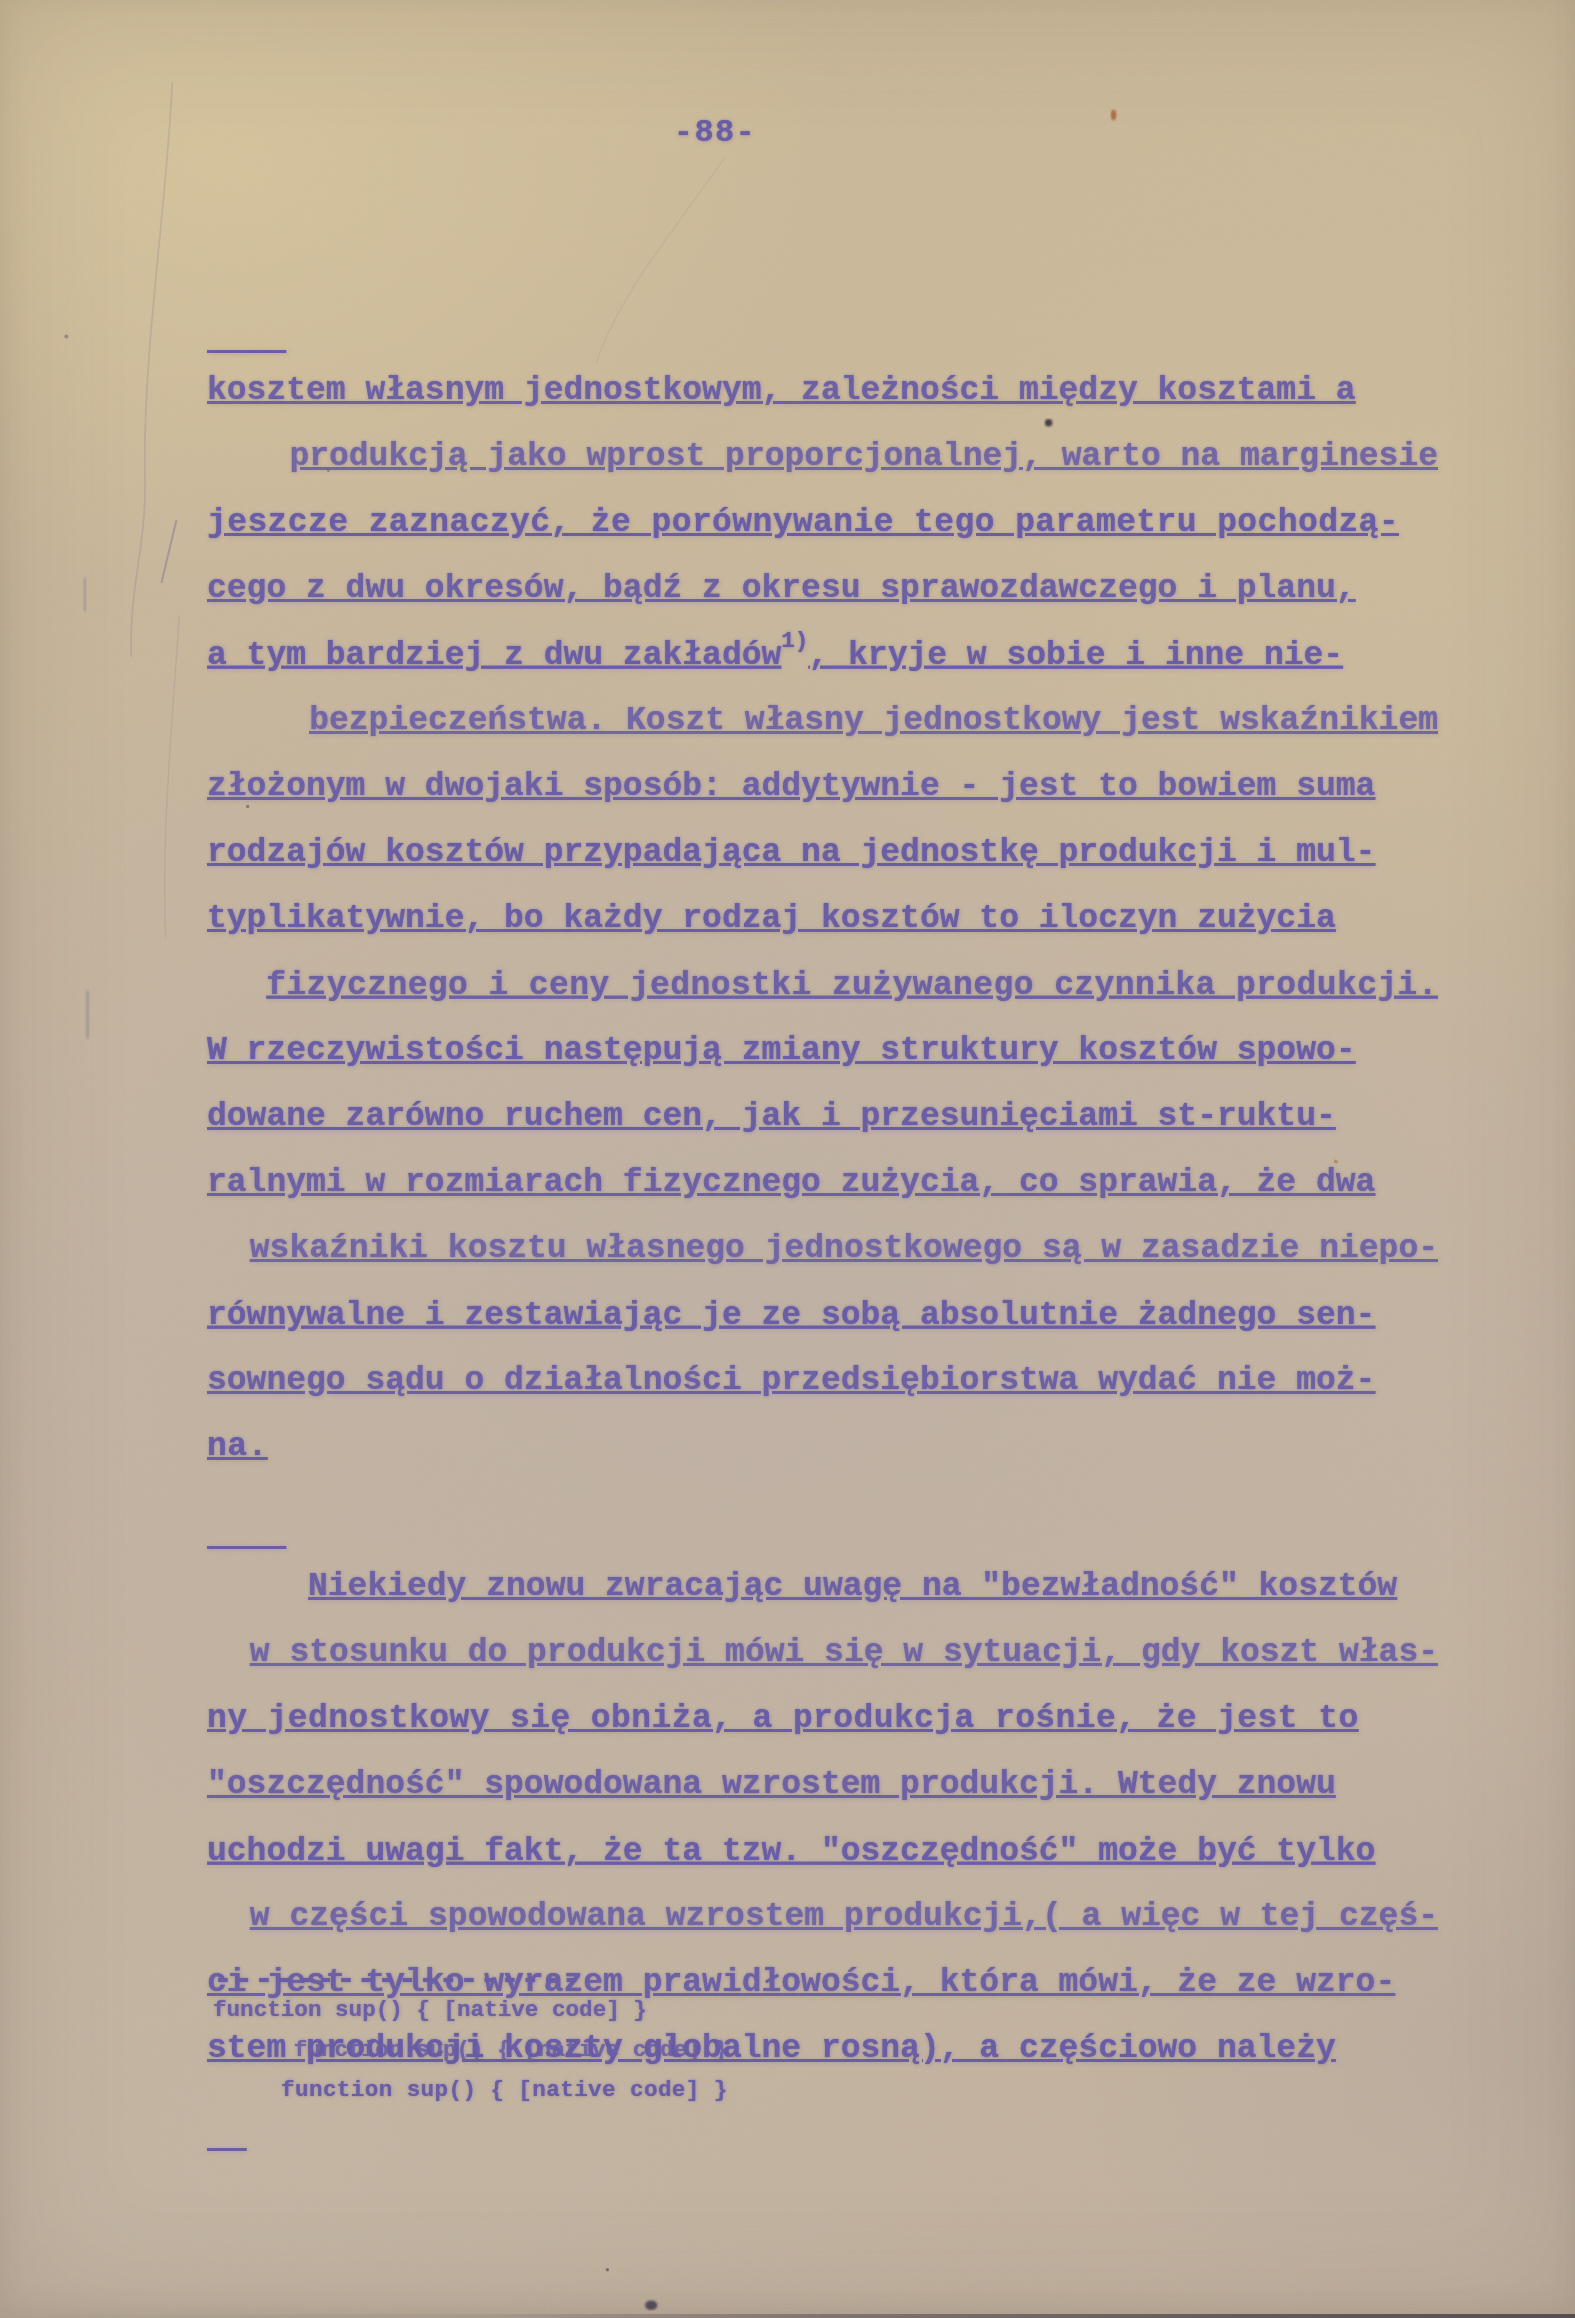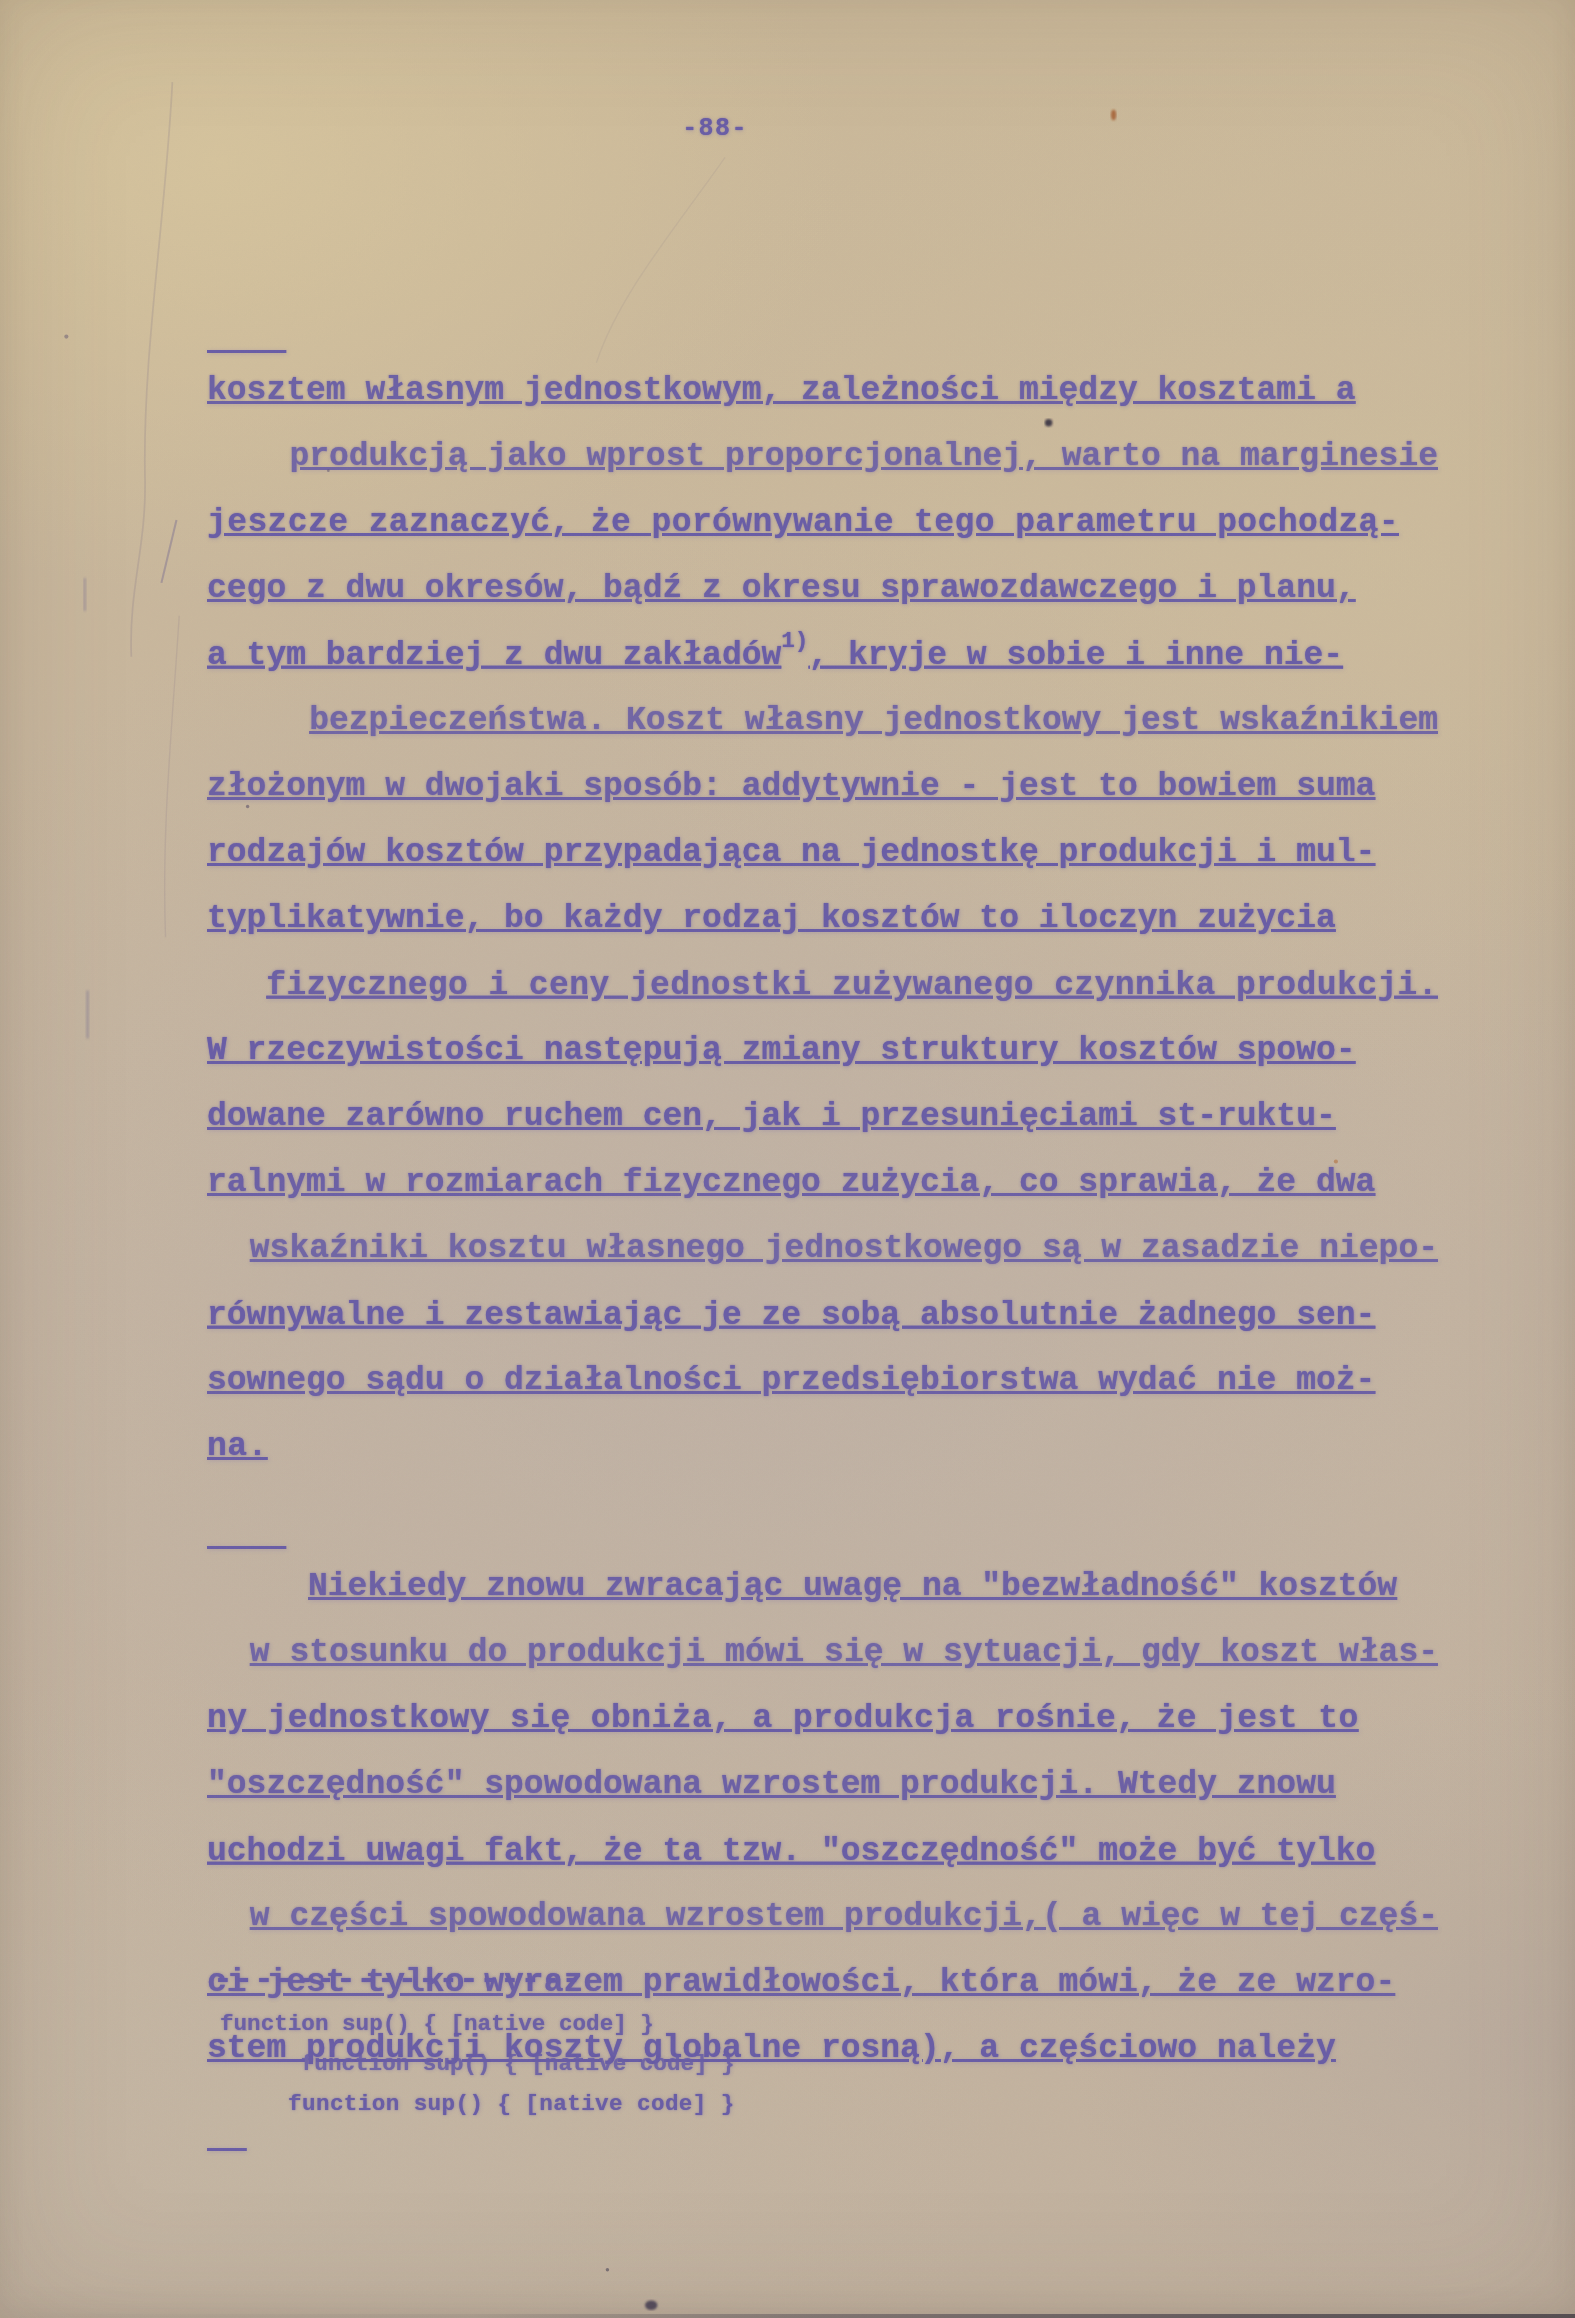--- a/index.html
+++ b/index.html
@@ -25,21 +25,21 @@
     color:var(--ink);
   }
   
   .ink{
     text-shadow:0 0 1.4px rgba(104,92,168,.85), 0.7px 0.7px 4.1px rgba(104,92,168,.28);
     filter:blur(0.3px);
     white-space:pre;
   }
   .page-number{
     position:absolute;left:667px;top:114px;width:96px;
-    text-align:center;font-size:25px;letter-spacing:1.4px;
+    text-align:center;font-size:32px;letter-spacing:1.4px;
   }
   .body-text{
     position:absolute;left:207px;top:284px;width:1231px;
     font-size:33px;
     text-decoration:underline;
   }
   .line{height:66px;line-height:66px;}
   .line.indent{padding-left:101px;}
   
   .line:nth-child(4n+2){opacity:.90;text-align:right;}
@@ -50,23 +50,22 @@
     display:inline-block;
     font-size:22.6px;
     transform:translateY(-16.4px);
   }
   .footnote-separator{
     position:absolute;left:213px;top:1960px;
     height:42px;line-height:42px;
     font-size:33px;letter-spacing:0.7px;
   }
   .footnote{
-    position:absolute;left:220px;top:2004px;
+    position:absolute;left:213px;top:2004px;
     font-size:33px;
-    margin-top:14px;
   }
   .footnote .line{height:40px;line-height:40px;}
   .footnote .line + .line{padding-left:68px;}
   
   .texture,.vignette{position:absolute;inset:0;pointer-events:none;}
   .vignette{
     box-shadow:inset 0 0 130px rgba(96,80,64,.17), inset 0 -9.6px 27px rgba(82,70,60,.10);
   }
   .bottom-edge{
     position:absolute;left:0;right:0;bottom:0;height:4.8px;pointer-events:none;

